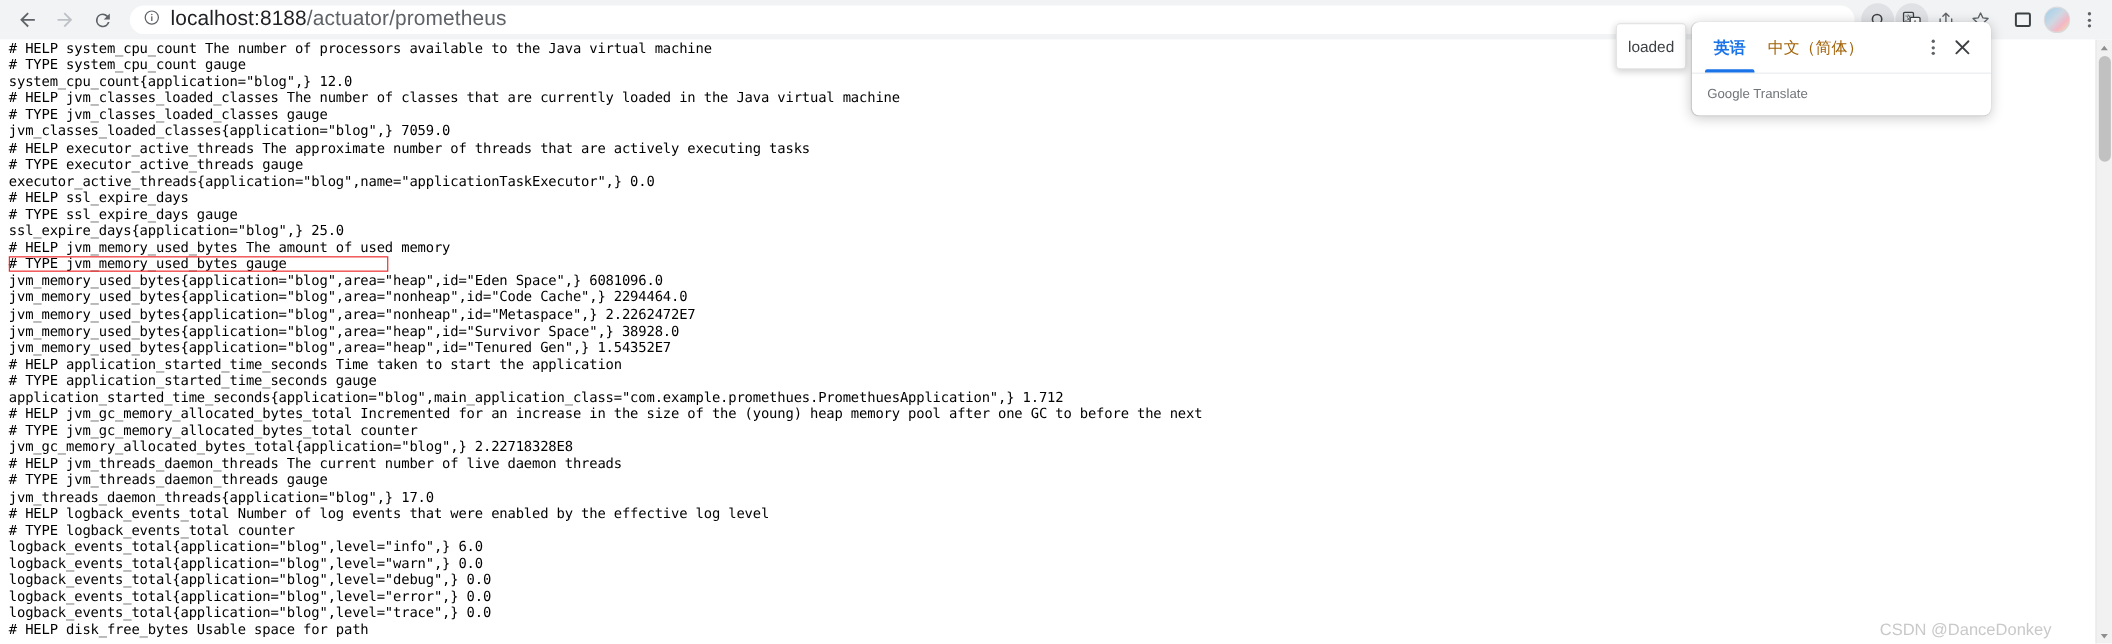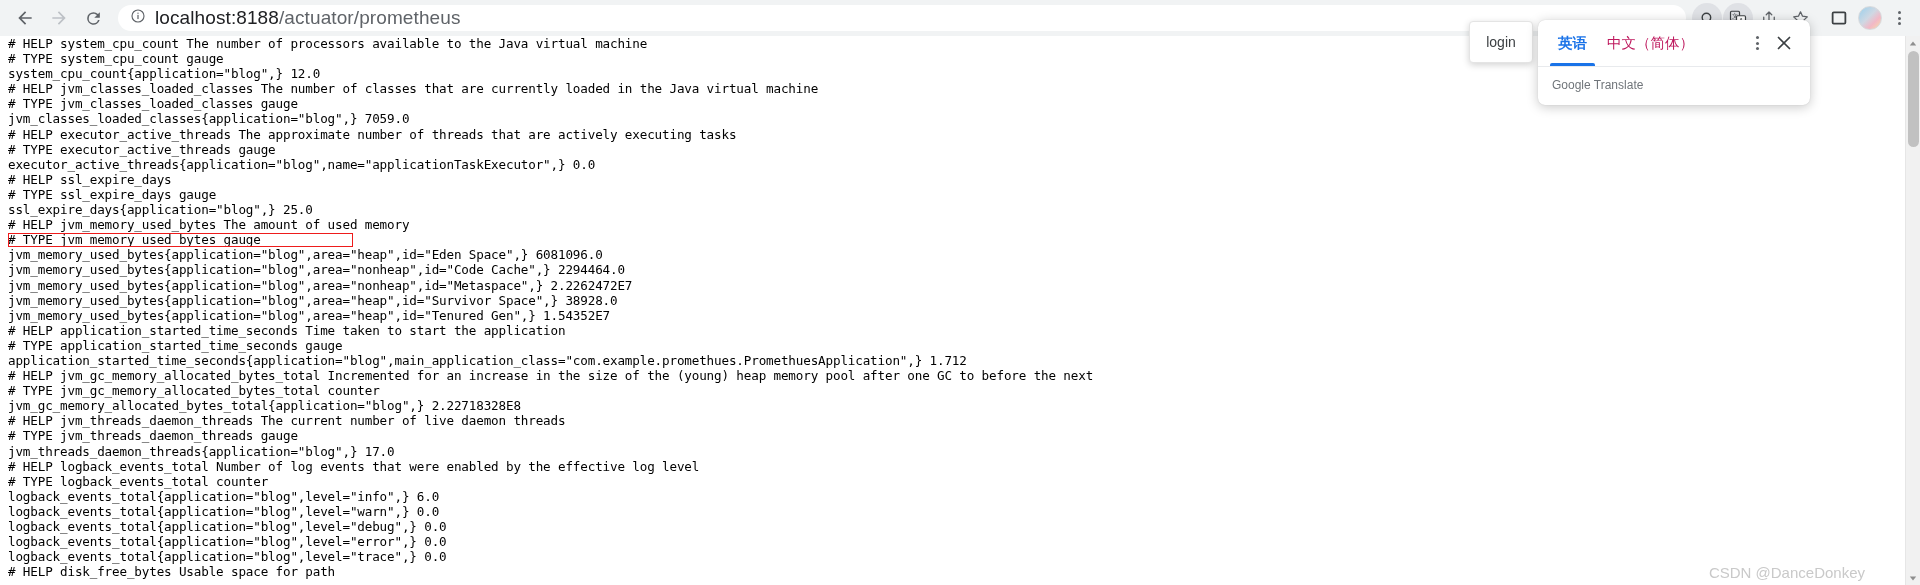--- a/index.html
+++ b/index.html
@@ -169,21 +169,21 @@
     height: 47px;
     padding: 0 12px 0 10px;
     border-bottom: 1px solid #e8eaed;
     position: relative;
   }
   .tp-tab {
     display: flex;
     align-items: center;
     justify-content: center;
     font-size: 14.5px;
-    color: #be185d;
+    color: #a16207;
     padding: 0 10px;
     position: relative;
     white-space: nowrap;
   }
   .tp-tab.sel { color: #1a73e8; font-weight: bold; }
   .tp-tab.sel::after {
     content: "";
     position: absolute;
     left: 2px; right: 2px; bottom: 0;
     height: 3px;
@@ -345,21 +345,21 @@
   </div>
   <div class="sb-thumb"></div>
   <div class="sb-arrow bottom">
     <svg width="8" height="8" viewBox="0 0 10 10" aria-hidden="true">
         <path d="M5 8L1 3h8z" fill="#8e8e8e"></path>
       </svg>
   </div>
 </div>
 
 <div class="tooltip-login">
-  <span>login</span>
+  <span>loaded</span>
 </div>
 
 <div class="translate-popup">
   <div class="tp-tabs">
     <div class="tp-tab sel">英语</div>
     <div class="tp-tab">中文（简体）</div>
     <div class="tp-spacer"></div>
     <div class="tp-dots">
       <i></i>
       <i></i>

